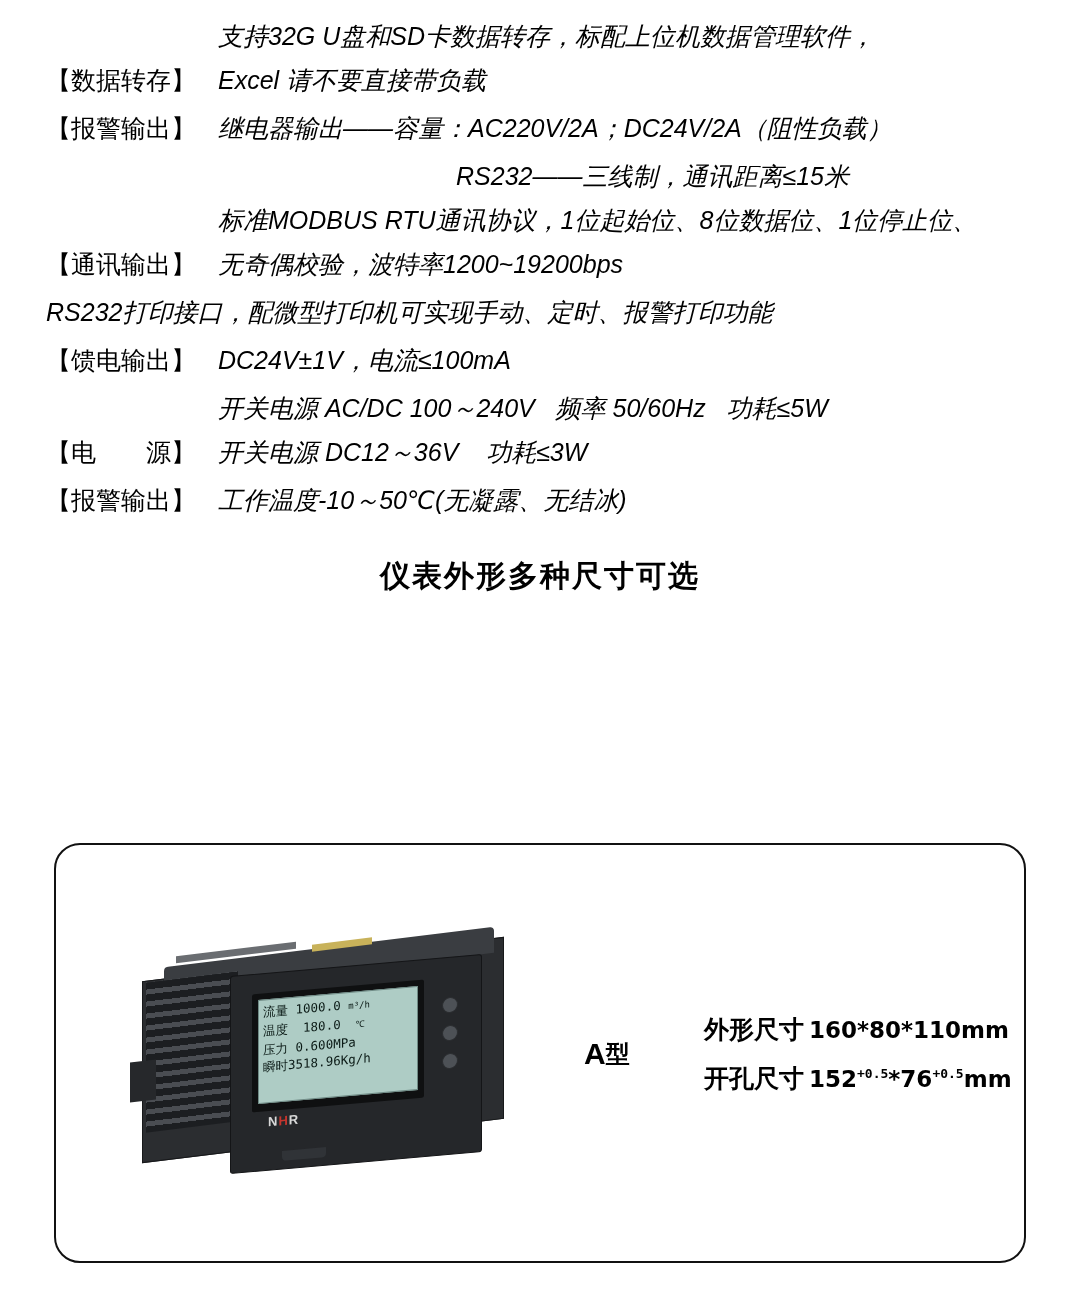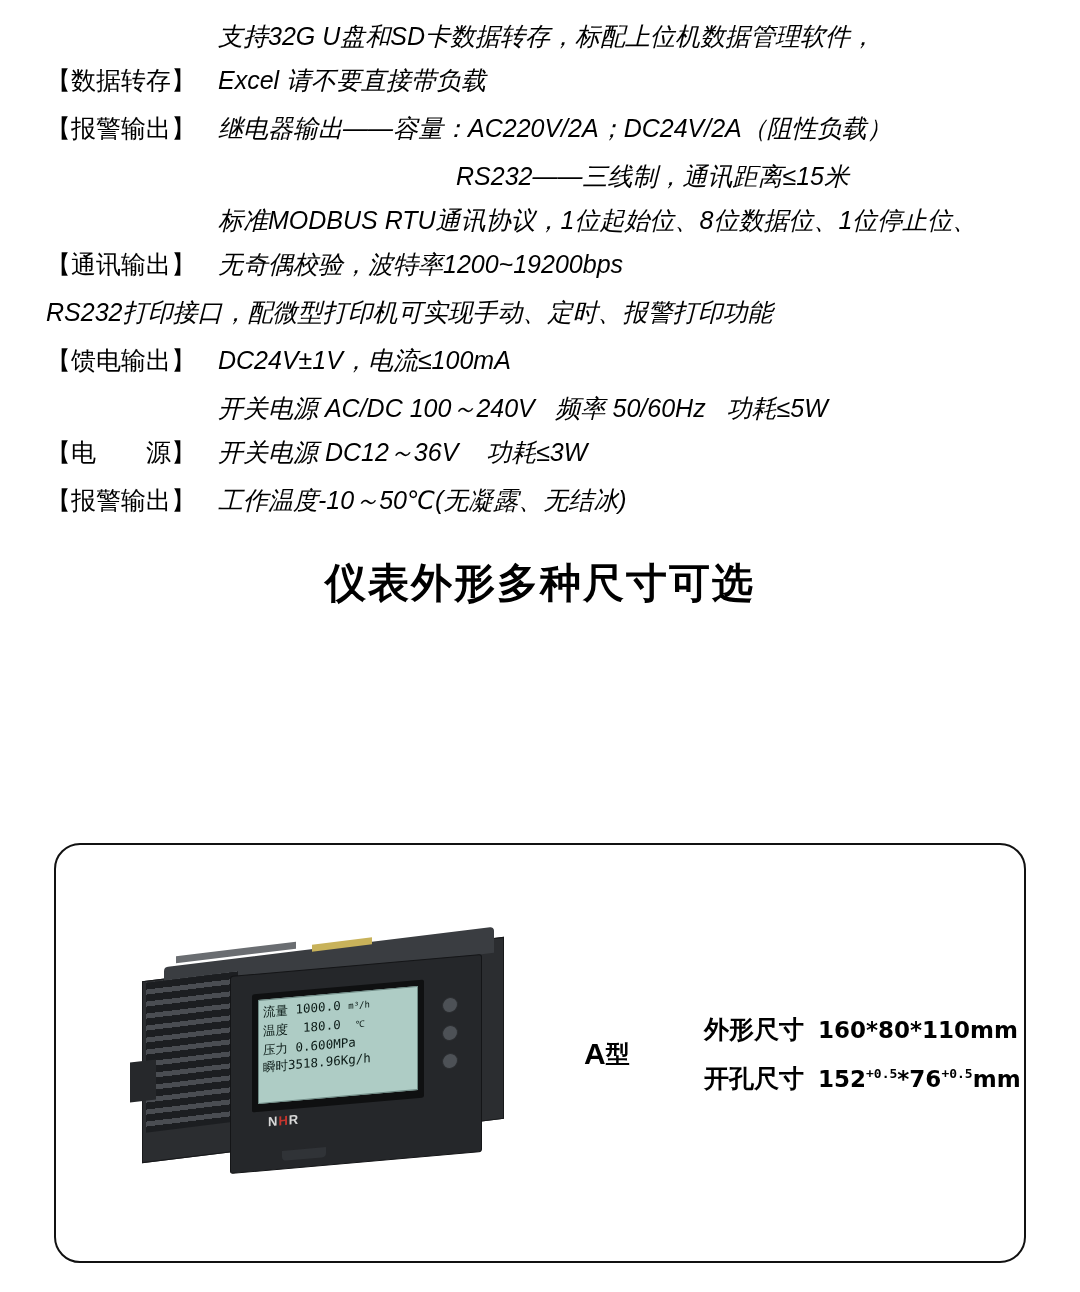--- a/index.html
+++ b/index.html
@@ -47,21 +47,21 @@
     white-space: pre;
     font-style: italic;
   }
   .spec-line.indent-1 { padding-left: 18px; }
   .spec-line.indent-2 { padding-left: 238px; }
   .spec-line.pad-left { padding-left: 6px; }
 
   
   .section-title {
     text-align: center;
-    font-size: 41px;
+    font-size: 30px;
     font-weight: bold;
     letter-spacing: 2px;
     margin-top: 34px;
     margin-bottom: 0;
   }
 
   
   .product-card {
     position: absolute;
     left: 54px;
@@ -255,21 +255,21 @@
   }
   .dim-row {
     display: flex;
     align-items: baseline;
     margin-bottom: 16px;
     white-space: pre;
   }
   .dim-key {
     font-size: 25px;
     font-weight: bold;
-    margin-right: 14px;
+    margin-right: 5px;
     text-align: right;
   }
   .dim-val {
     font-size: 23px;
     font-weight: bold;
     font-family: "DejaVu Sans", sans-serif;
   }
   .dim-val sup {
     font-size: 13px;
     font-family: "DejaVu Sans Mono", monospace;

